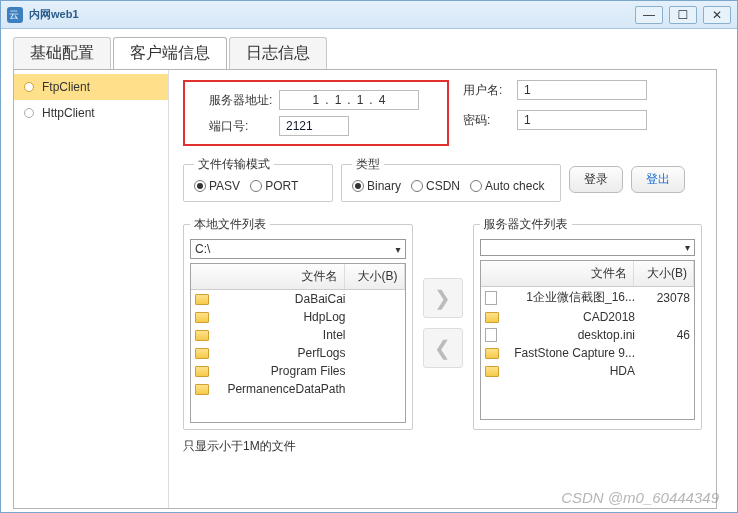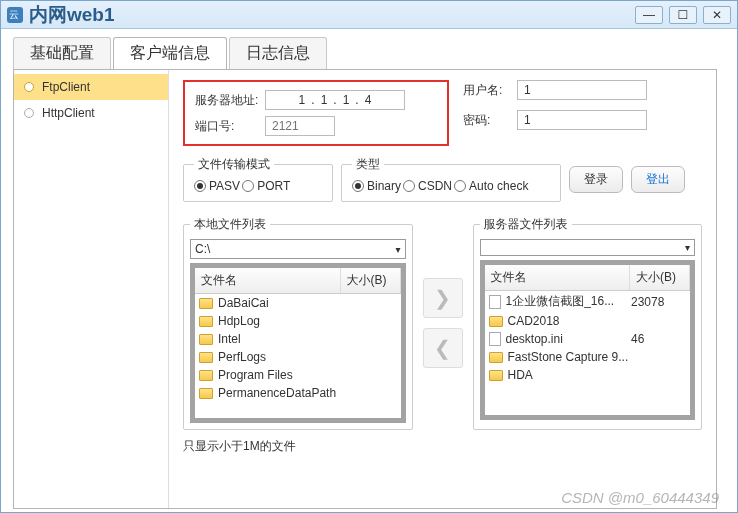--- a/index.html
+++ b/index.html
@@ -1,56 +1,56 @@
 <!DOCTYPE html>
 <html><head>
 <meta charset="utf-8">
 <style>
 * { box-sizing: border-box; font-family: "Microsoft YaHei", Arial, sans-serif; }
 body { margin: 0; padding: 0; background: #fff; font-size: 12px; color: #333; }
 .window { width: 738px; height: 513px; border: 1px solid #7aa6cc; background: #fff; position: relative; }
 .titlebar { height: 28px; background: linear-gradient(#e4f0fb, #d7e8f7); border-bottom: 1px solid #a5c5e0; display: flex; align-items: center; padding: 0 6px; }
 .title-icon { width: 16px; height: 16px; margin-right: 6px; background: #3b7fbf; border-radius: 3px; position: relative; }
 .title-icon::before { content: "云"; color: #fff; font-size: 10px; position: absolute; top: 1px; left: 2px; }
-.title-text { color: #2a5d8a; font-size: 19px; font-weight: bold; flex: 1; }
+.title-text { color: #2a5d8a; font-size: 11px; font-weight: bold; flex: 1; }
 .win-btns { display: flex; gap: 6px; }
 .win-btn { width: 28px; height: 18px; border: 1px solid #8ab0d0; background: #e8f2fb; display: flex; align-items: center; justify-content: center; font-size: 12px; cursor: pointer; border-radius: 2px; }
 .tabs-row { display: flex; padding: 8px 12px 0 12px; gap: 2px; }
 .tab { padding: 5px 16px; border: 1px solid #c8c8c8; border-bottom: none; background: #f5f5f5; cursor: pointer; font-size: 16px; border-radius: 3px 3px 0 0; }
 .tab.active { background: #fff; border-color: #b5b5b5; position: relative; z-index: 2; }
 .content { margin: 0 20px 12px 12px; border: 1px solid #b5b5b5; display: flex; height: 440px; background: #fff; }
 .sidebar { width: 155px; border-right: 1px solid #ddd; padding: 4px 0; }
 .side-item { padding: 6px 10px; display: flex; align-items: center; gap: 8px; cursor: pointer; }
 .side-item.selected { background: #ffe08a; }
 .bullet { width: 10px; height: 10px; border-radius: 50%; background: #fff; border: 1px solid #aaa; }
 .side-item.selected .bullet { background: #fff; border-color: #d0a030; }
 .main { flex: 1; padding: 10px 14px; overflow: hidden; }
-.redbox { border: 2px solid #e03030; padding: 8px 10px; display: inline-block; width: 266px; }
+.redbox { border: 2px solid #e03030; padding: 8px 24px; display: inline-block; width: 266px; }
 .row { display: flex; align-items: center; margin-bottom: 6px; }
 .row:last-child { margin-bottom: 0; }
 .lbl { width: 70px; }
 .ipbox { border: 1px solid #bbb; padding: 2px 6px; display: flex; gap: 6px; width: 140px; justify-content: center; background: #fff; font-family: monospace; }
-.txtinput { border: 1px solid #bbb; padding: 2px 6px; width: 70px; background: #fff; color: #737373; }
+.txtinput { border: 1px solid #bbb; padding: 2px 6px; width: 70px; background: #fff; color: #0f172a; }
 .right-creds { display: inline-block; vertical-align: top; margin-left: 14px; }
 .cred-input { border: 1px solid #bbb; padding: 2px 6px; width: 130px; background: #fff; }
 .top-row { display: flex; align-items: flex-start; }
 fieldset { border: 1px solid #ccc; border-radius: 2px; padding: 6px 10px 8px 10px; margin: 0; }
 legend { padding: 0 4px; font-size: 12px; }
 .mode-row { display: flex; align-items: center; gap: 8px; margin-top: 10px; }
-.radio-group { display: flex; gap: 2px; align-items: center; }
+.radio-group { display: flex; gap: 10px; align-items: center; }
 .radio { display: flex; align-items: center; gap: 3px; cursor: pointer; }
 .radio-dot { width: 12px; height: 12px; border: 1px solid #777; border-radius: 50%; display: inline-flex; align-items: center; justify-content: center; }
 .radio-dot.on::after { content: ""; width: 6px; height: 6px; background: #333; border-radius: 50%; }
 .btn { border: 1px solid #bbb; background: linear-gradient(#fdfdfd,#ececec); padding: 4px 14px; cursor: pointer; border-radius: 6px; }
 .btn.primary { color: #1a6fd4; }
 .lists-row { display: flex; gap: 6px; margin-top: 14px; align-items: stretch; }
 fieldset.list { flex: 1; padding: 6px; }
 .path-sel { width: 100%; border: 1px solid #999; padding: 2px 4px; background: #fff; display: flex; justify-content: space-between; align-items: center; cursor: pointer; margin-bottom: 4px; }
 .path-sel .arrow { font-size: 10px; }
-.table-wrap { border: 5px solid #a3a3a3; height: 160px; overflow: auto; background: #fff; position: relative; }
+.table-wrap { border: 1px solid #a3a3a3; height: 160px; overflow: auto; background: #fff; position: relative; text-align: right; }
 .thead { display: flex; background: linear-gradient(#fdfdfd,#eee); border-bottom: 1px solid #ccc; position: sticky; top: 0; }
 .th { padding: 4px 6px; border-right: 1px solid #ddd; font-size: 12px; }
 .th.name { flex: 1; }
 .th.size { width: 60px; }
 .trow { display: flex; align-items: center; padding: 2px 4px; cursor: pointer; }
 .fold-icon { width: 14px; height: 11px; background: linear-gradient(#ffe28a,#f5c94b); border: 1px solid #d0a030; border-radius: 1px; margin-right: 5px; flex-shrink: 0; }
 .file-icon { width: 12px; height: 14px; background: #fff; border: 1px solid #aaa; margin-right: 5px; flex-shrink: 0; position: relative; }
 .td.name { flex: 1; white-space: nowrap; overflow: hidden; text-overflow: ellipsis; }
 .td.size { width: 55px; }
 .arrows { display: flex; flex-direction: column; gap: 10px; justify-content: center; padding: 0 4px; }

